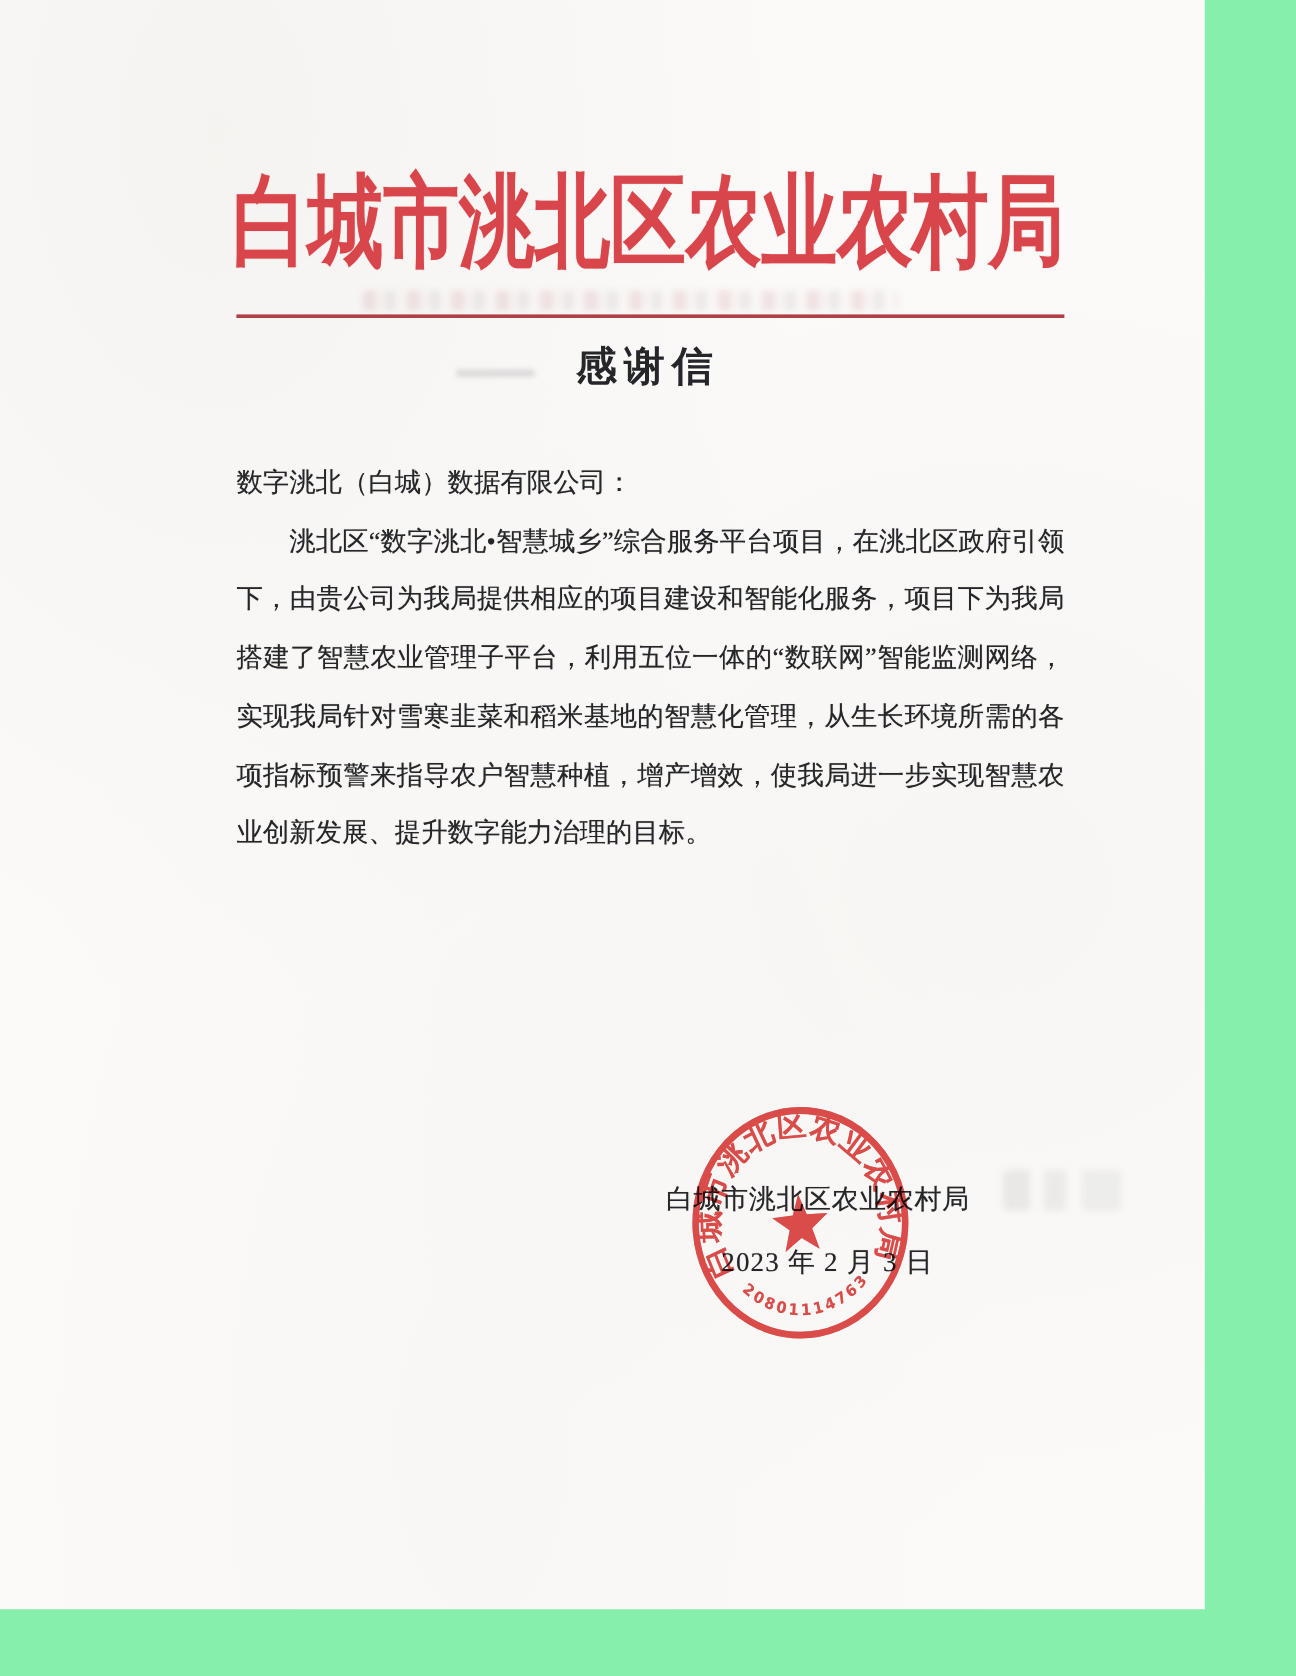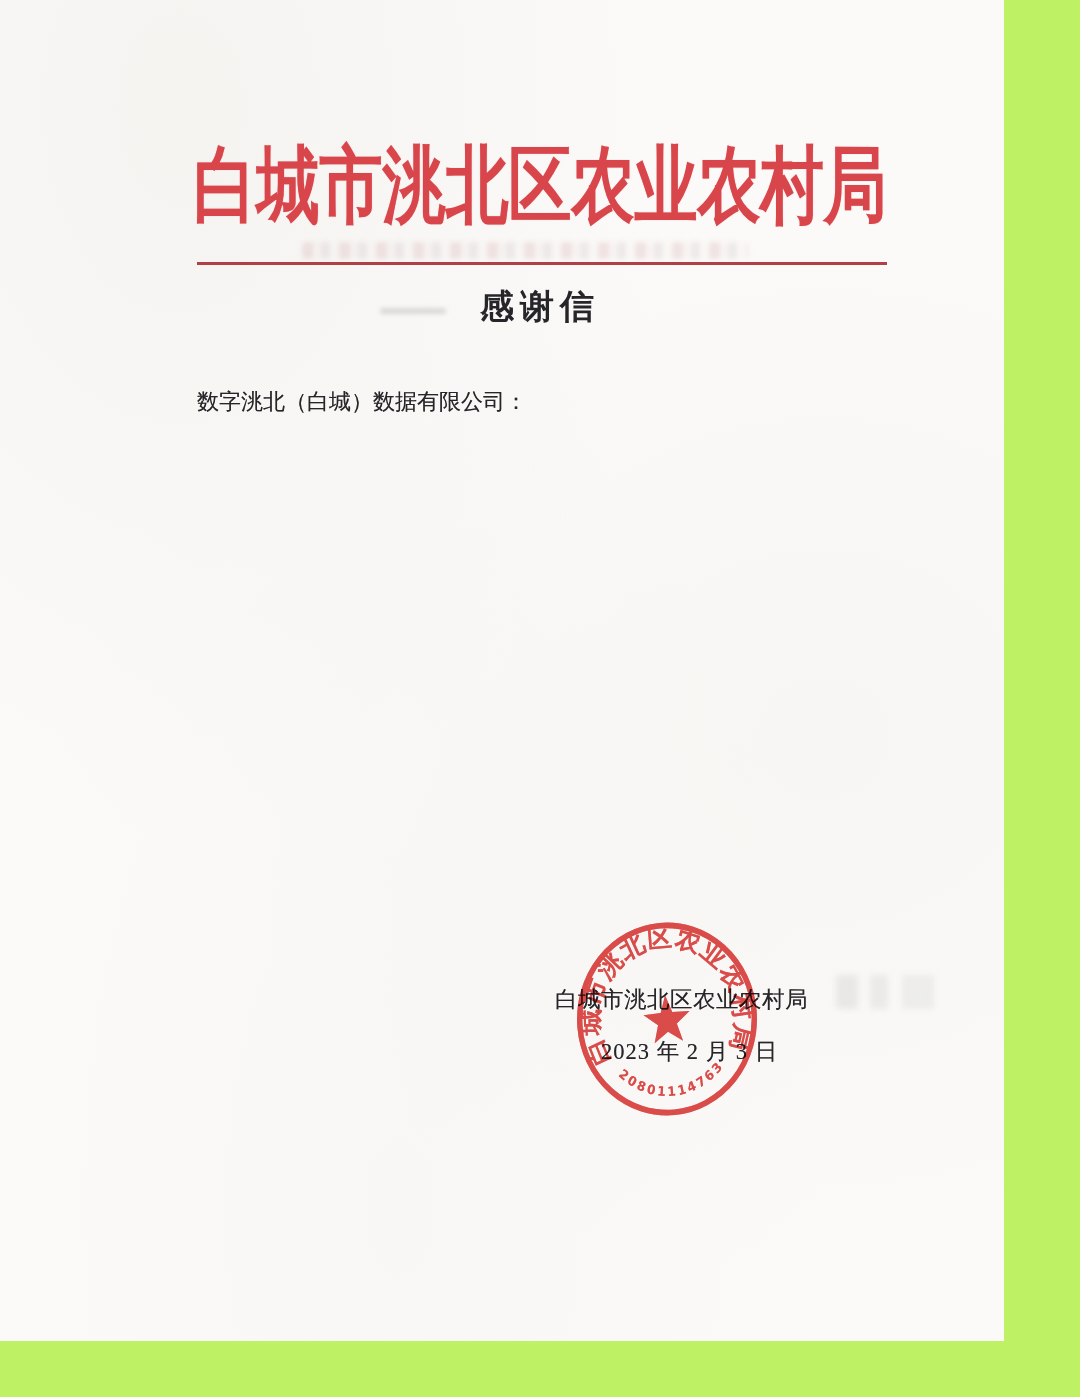--- a/index.html
+++ b/index.html
@@ -1,19 +1,19 @@
 <!DOCTYPE html>
 <html><head>
 <meta charset="utf-8">
 <style>
   * { margin:0; padding:0; box-sizing:border-box; }
   html,body { width:1080px; height:1397px; background:#ffffff; }
   body { font-family:"Liberation Serif","DejaVu Serif",serif; position:relative; overflow:hidden; }
 
-  .page { position:absolute; left:0; top:0; width:1080px; height:1397px; background:#bef264; overflow:hidden; }
+  .page { position:absolute; left:0; top:0; width:1080px; height:1397px; background:#86efac; overflow:hidden; }
 
   .paper {
     position:absolute; left:0; top:0; width:1004px; height:1341px;
     background:
       radial-gradient(ellipse at 18% 8%,  rgba(234,231,227,0.35), transparent 42%),
       radial-gradient(ellipse at 82% 55%, rgba(238,236,232,0.30), transparent 52%),
       radial-gradient(ellipse at 40% 90%, rgba(240,238,235,0.25), transparent 50%),
       #fbfaf8;
   }
 
@@ -84,20 +84,21 @@
   <div class="bleed-title"></div>
 
   <div class="rule"></div>
 
   <div class="letter-title">感谢信</div>
 
   <div class="ghost-dash"></div>
 
   <div class="body-block">
     <p class="salutation">数字洮北（白城）数据有限公司：</p>
+    <p class="para">洮北区“数字洮北•智慧城乡”综合服务平台项目，在洮北区政府引领下，由贵公司为我局提供相应的项目建设和智能化服务，项目下为我局搭建了智慧农业管理子平台，利用五位一体的“数联网”智能监测网络，实现我局针对雪寒韭菜和稻米基地的智慧化管理，从生长环境所需的各项指标预警来指导农户智慧种植，增产增效，使我局进一步实现智慧农业创新发展、提升数字能力治理的目标。</p>
   </div>
 
   <div class="sig-org">白城市洮北区农业农村局</div>
 
   <div class="sig-date">2023 年 2 月 3 日</div>
 
   <svg class="seal" viewBox="-100 -100 200 200" preserveAspectRatio="none" xmlns="http://www.w3.org/2000/svg">
     <g transform="rotate(-5)">
       <circle cx="0" cy="0" r="90" fill="none" stroke="#dd3f3c" stroke-width="5.5"></circle>
       <path id="sealRingPath" d="M -60.6 35 A 70 70 0 1 1 60.6 35" fill="none"></path>

